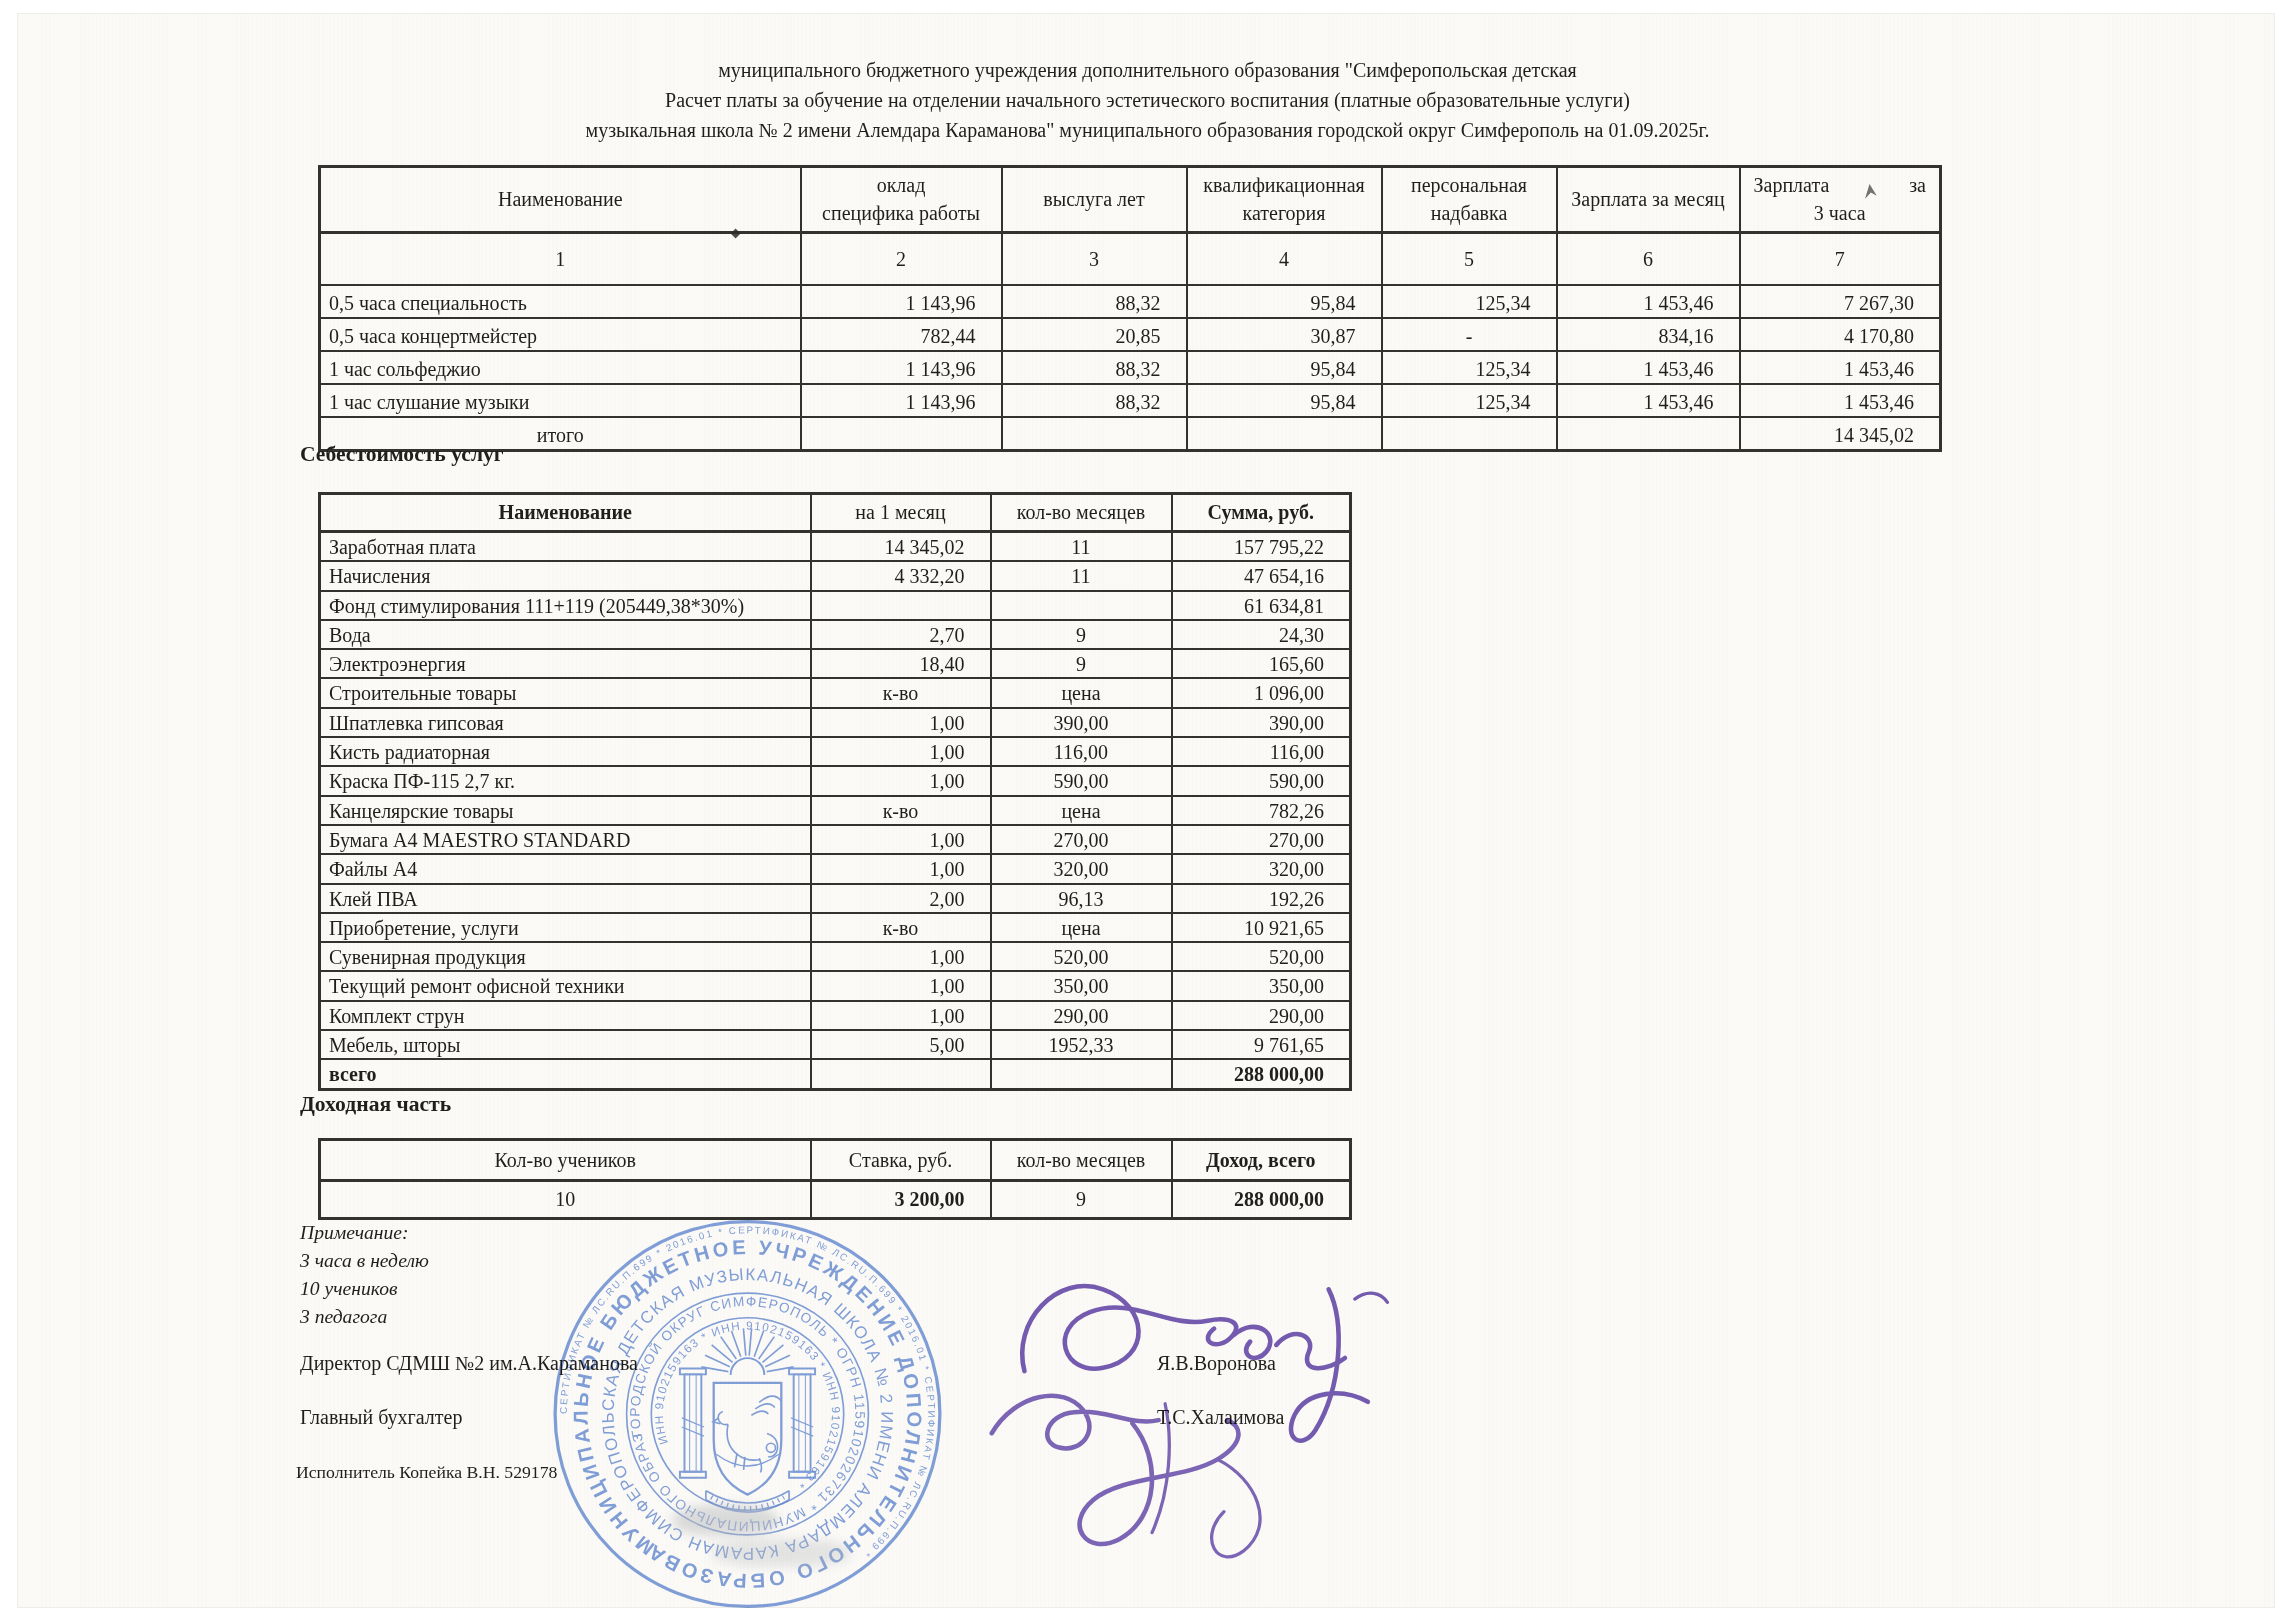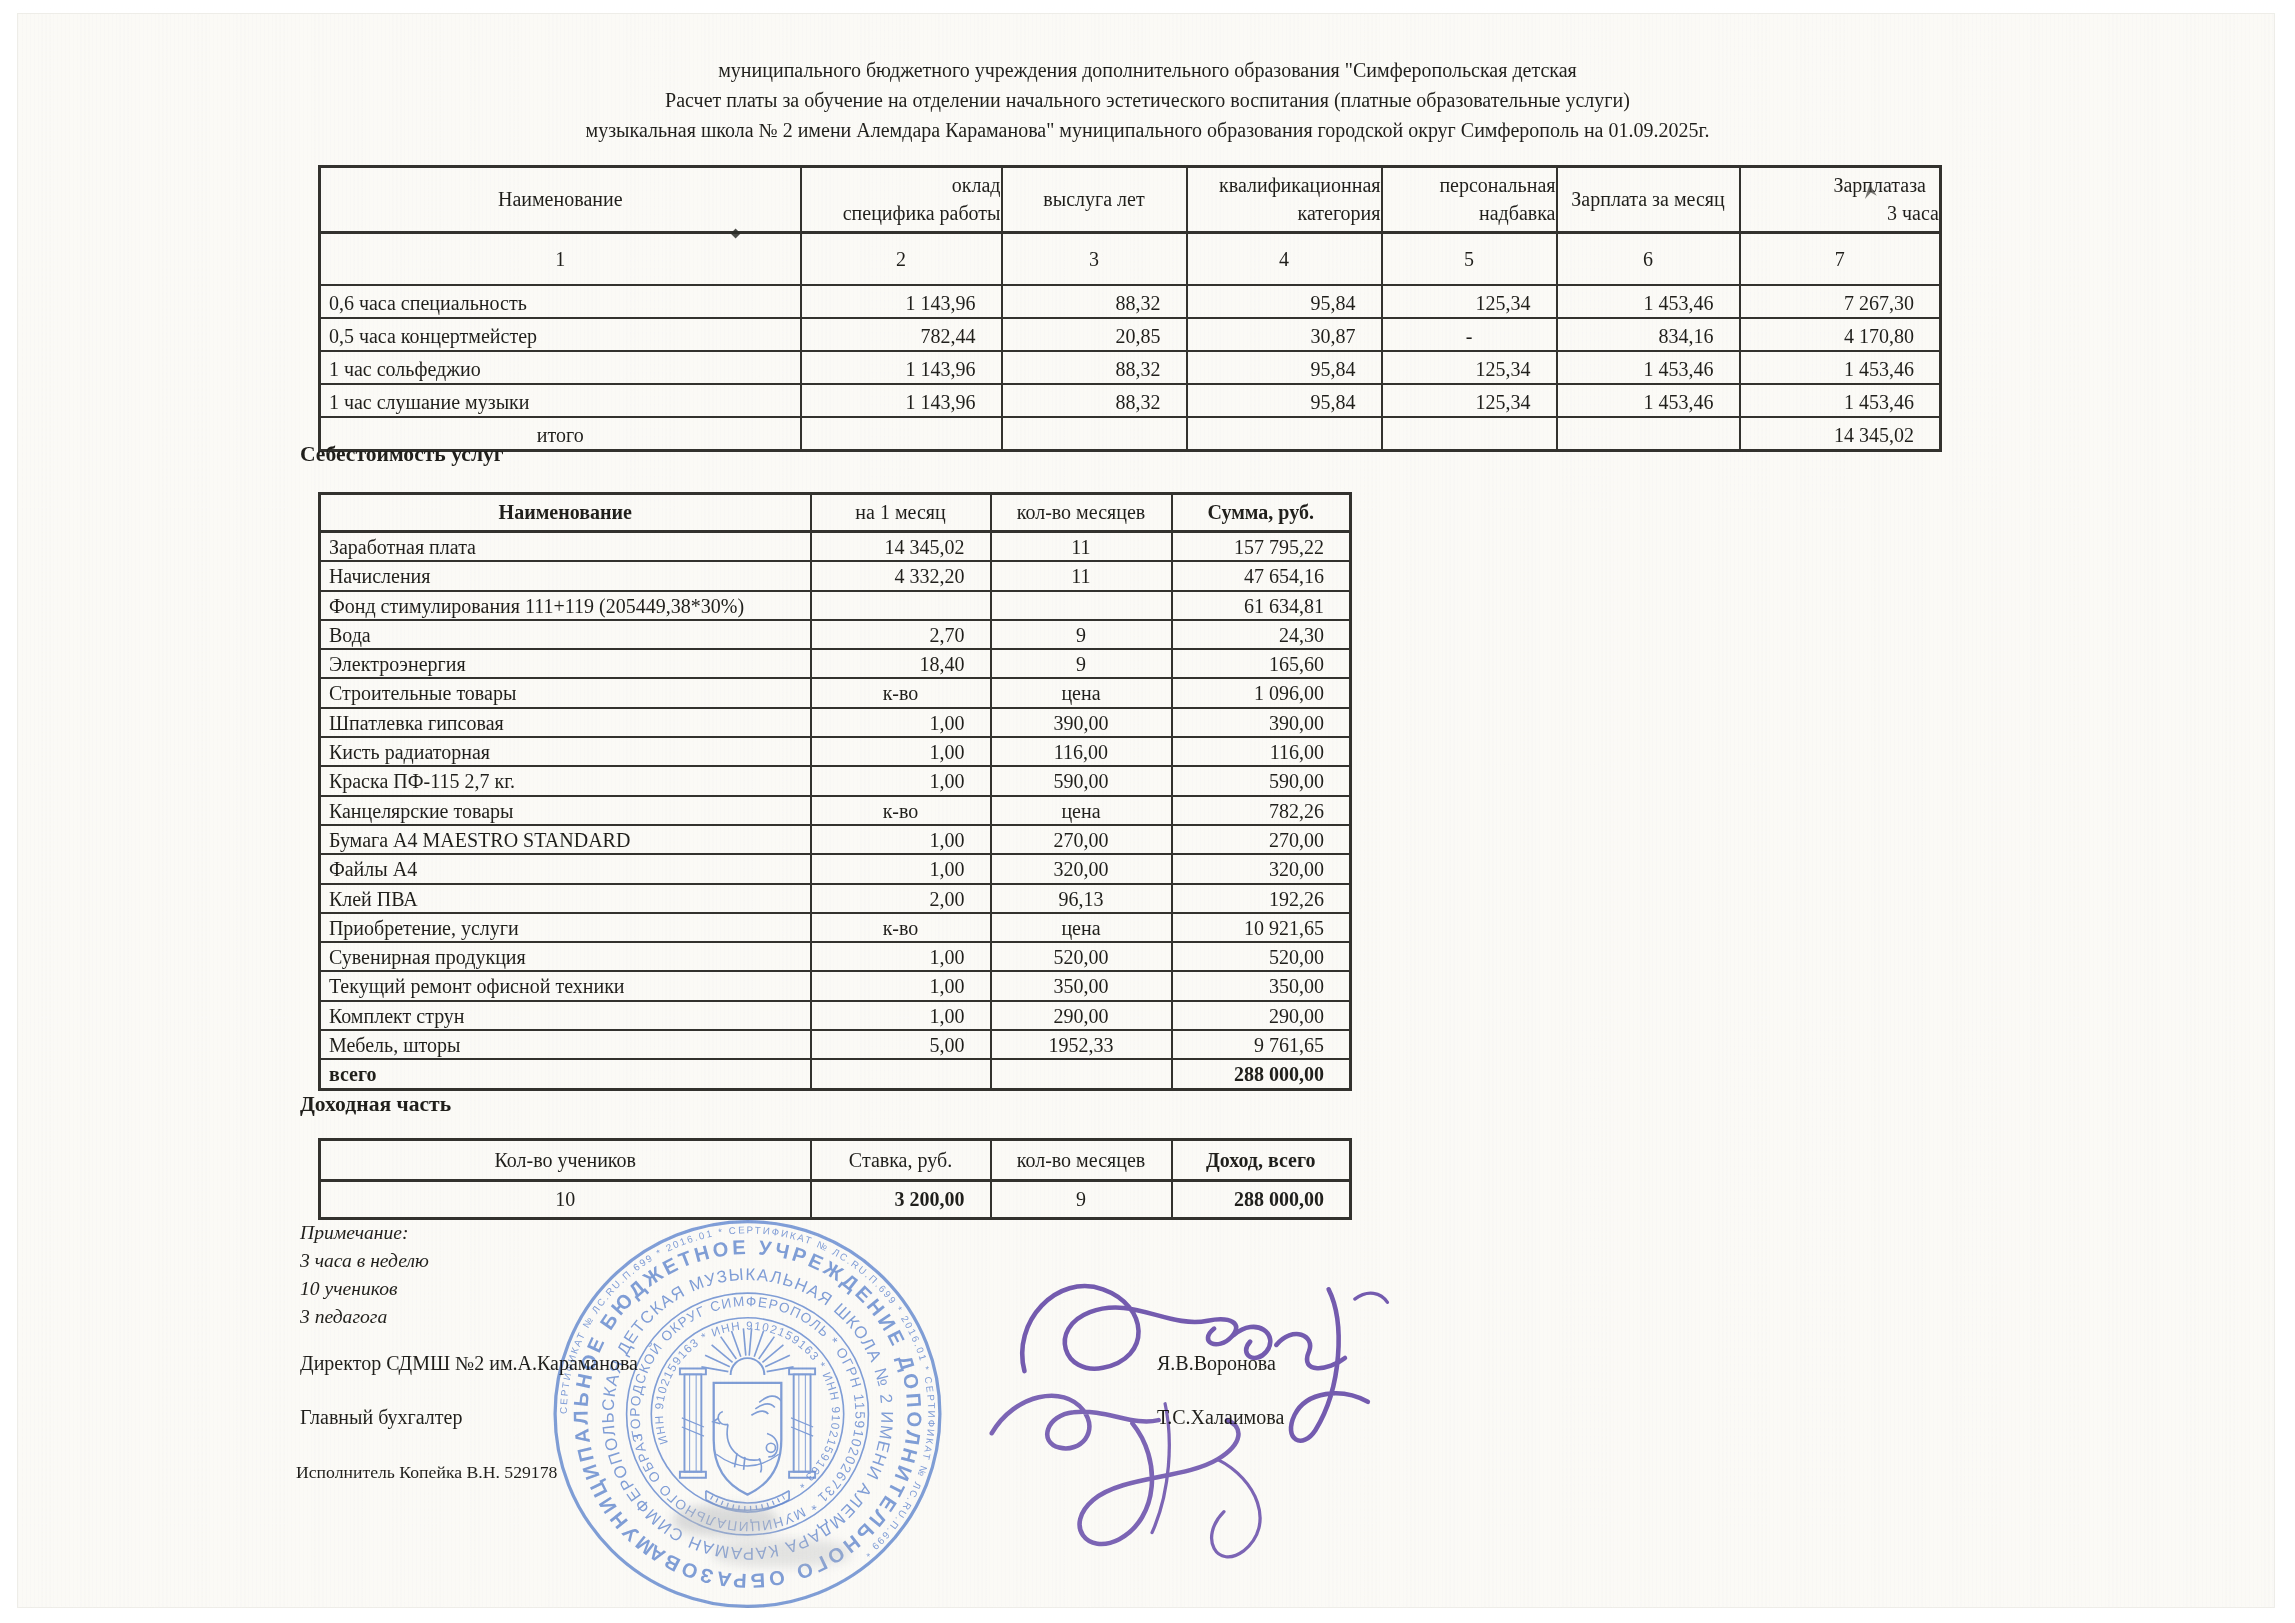--- a/index.html
+++ b/index.html
@@ -11,21 +11,21 @@
   .title-block{position:absolute;left:0;top:55px;width:2295px;text-align:center;
                font-size:20px;line-height:30px;}
   .sec-heading{position:absolute;font-size:21.6px;font-weight:bold;}
   table{border-collapse:collapse;table-layout:fixed;position:absolute;background:transparent;margin-left:20px;}
   td,th{border:2px solid #34322e;font-size:20px;font-weight:normal;padding:0;overflow:hidden;white-space:nowrap;}
   table{border:3.3px solid #34322e;}
   .t1{left:298px;top:165px;width:1621px;}
   .t1 .hrow th{height:63px;vertical-align:middle;border-bottom:3.3px solid #34322e;}
   .t1 .numrow td{height:50px;text-align:center;vertical-align:middle;position:relative;}
   .t1 tbody td{height:29px;vertical-align:bottom;padding-bottom:2px;}
-  .two-line{display:flex;flex-direction:column;justify-content:space-evenly;height:63px;align-items:flex-end;}
+  .two-line{display:flex;flex-direction:column;justify-content:space-evenly;height:63px;}
   .za-line{display:flex;justify-content:space-between;padding:0 13px;}
   .cell-l{text-align:left;padding-left:7.9px;}
   .cell-r{text-align:right;padding-right:25px;}
   .cell-c{text-align:center;}
   .t2{left:298px;top:492px;width:1031px;}
   .t2 .hrow th{height:35px;vertical-align:middle;border-bottom:3.3px solid #34322e;}
   .t2 tbody td{height:26px;vertical-align:bottom;padding-bottom:1.3px;}
   .t3{left:298px;top:1138px;width:1031px;}
   .t3 .hrow th{height:38px;vertical-align:middle;border-bottom:3.3px solid #34322e;}
   .t3 tbody td{height:35px;vertical-align:middle;}
@@ -101,21 +101,21 @@
         <td>2</td>
         <td>3</td>
         <td>4</td>
         <td>5</td>
         <td>6</td>
         <td>7</td>
       </tr>
     </thead>
     <tbody>
       <tr>
-        <td class="cell-l">0,6 часа специальность</td>
+        <td class="cell-l">0,5 часа специальность</td>
         <td class="cell-r">1 143,96</td>
         <td class="cell-r">88,32</td>
         <td class="cell-r">95,84</td>
         <td class="cell-r">125,34</td>
         <td class="cell-r">1 453,46</td>
         <td class="cell-r">7 267,30</td>
       </tr>
       <tr>
         <td class="cell-l">0,5 часа концертмейстер</td>
         <td class="cell-r">782,44</td>

